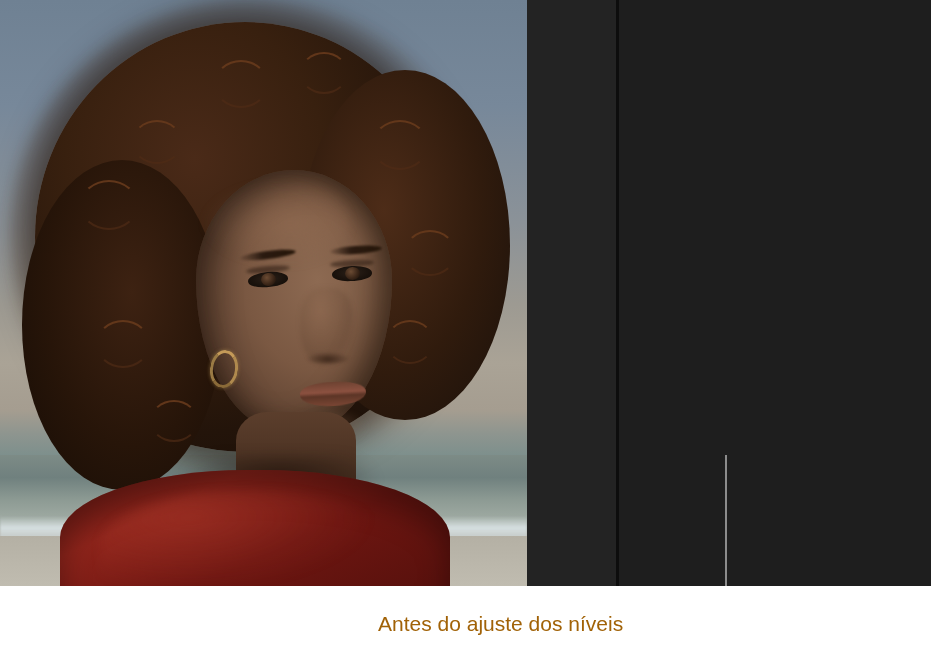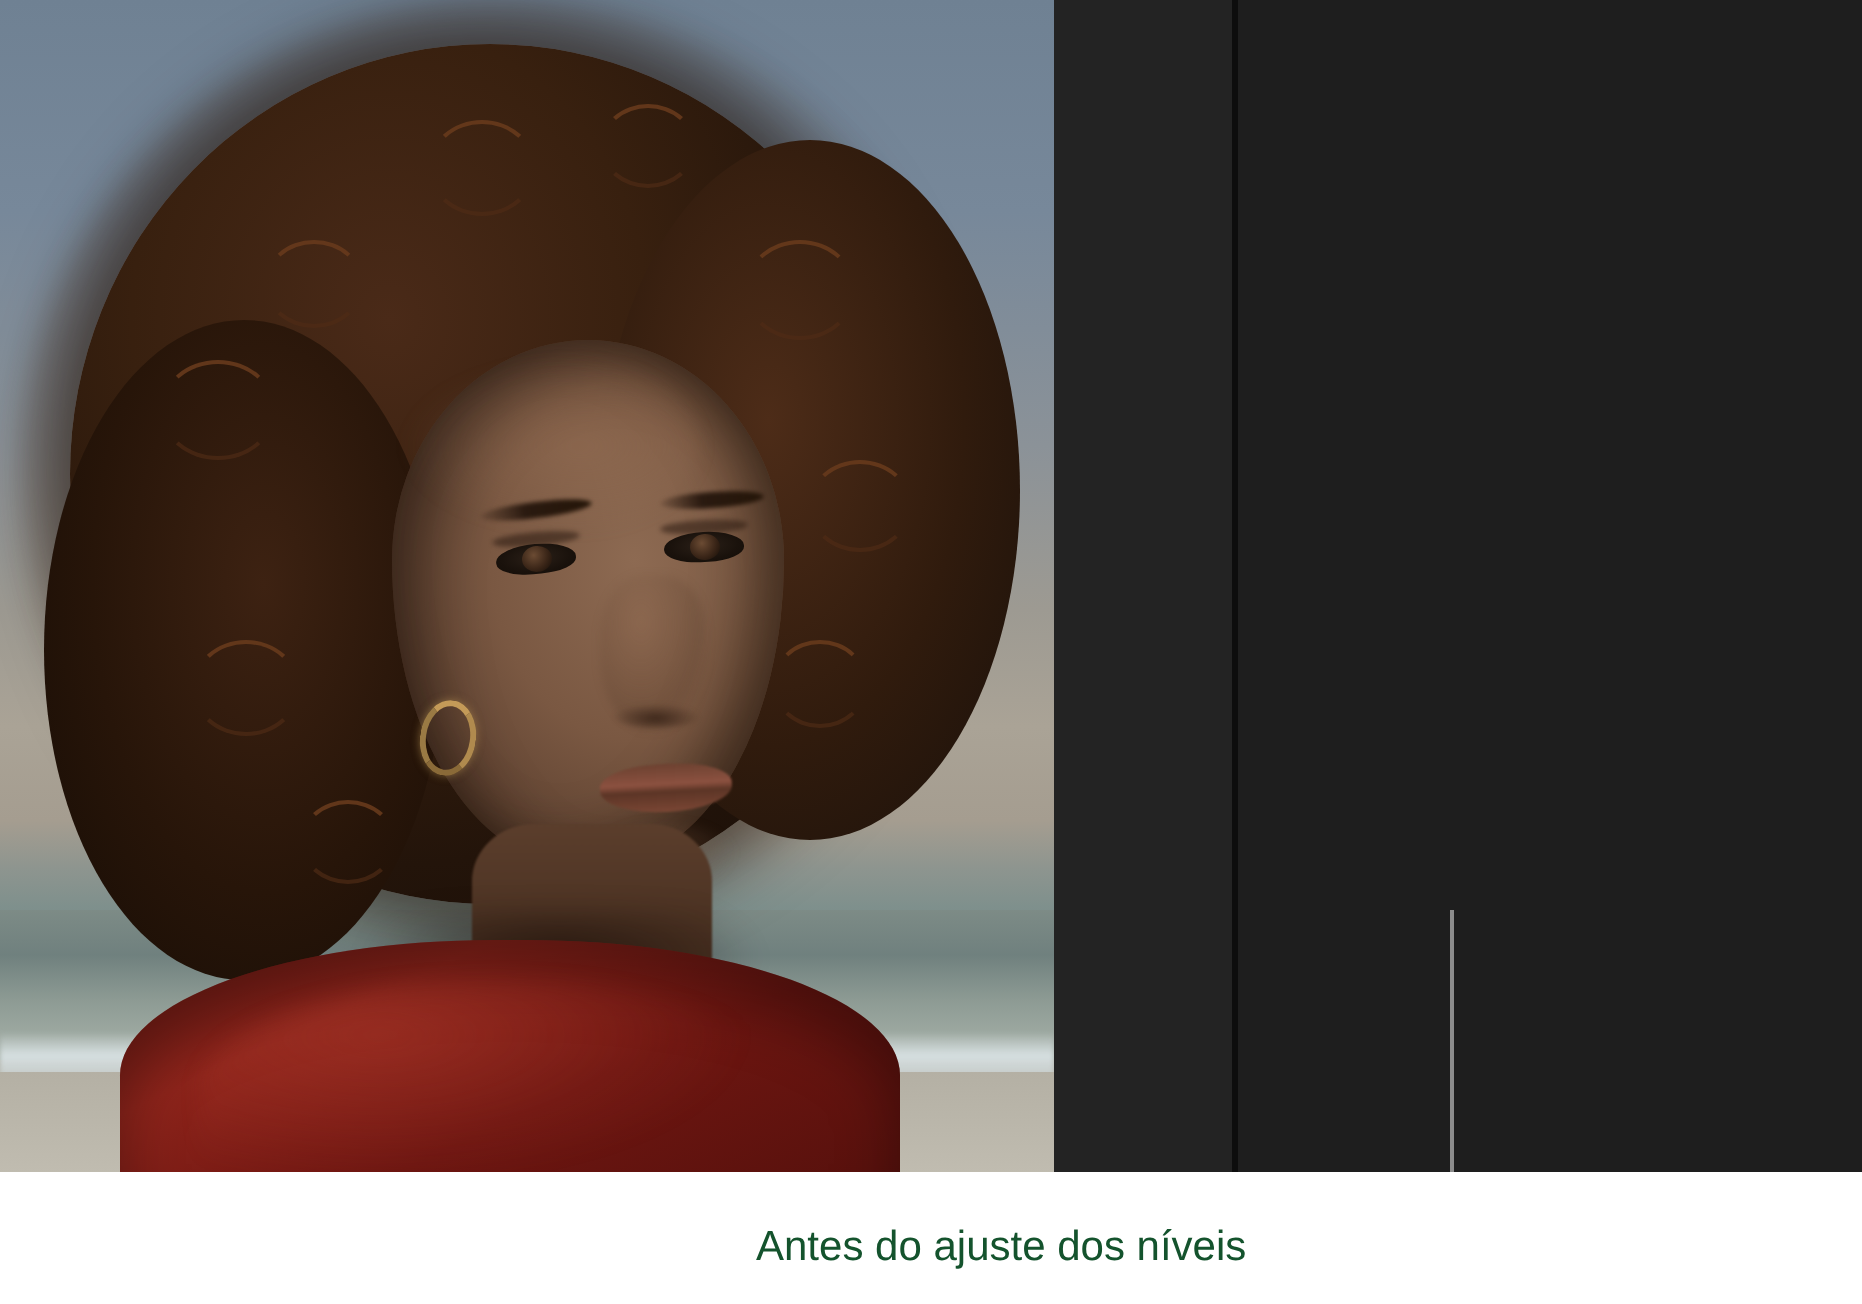--- a/index.html
+++ b/index.html
@@ -186,21 +186,21 @@
     background:#1e1e1e;
   }
 
   
   #callout-line{
     position:absolute;left:725px;top:455px;width:2px;height:175px;
     background:#8c8c8c;
   }
   #caption{
     position:absolute;left:378px;top:612px;
-    color:#14532d;font-size:21px;white-space:nowrap;
+    color:#a16207;font-size:21px;white-space:nowrap;
   }
 </style>
 </head>
 <body>
 
 <div id="shot">
 
   <div id="photo">
     <div class="sky"></div>
     <div class="sea"></div>

